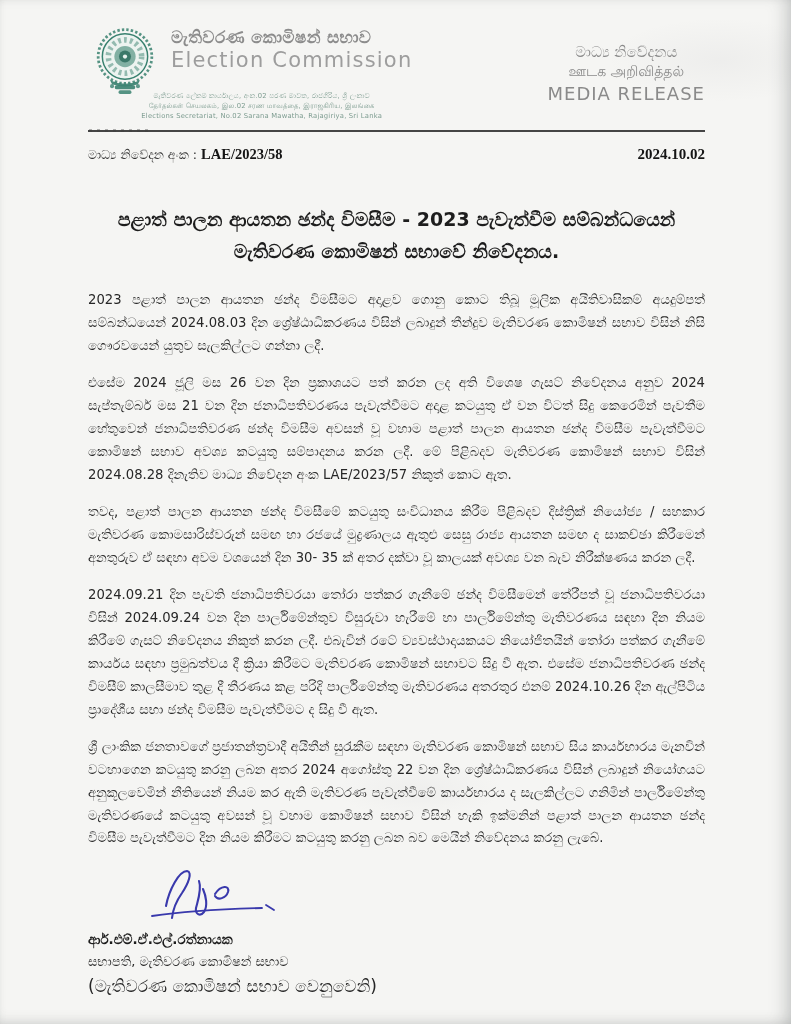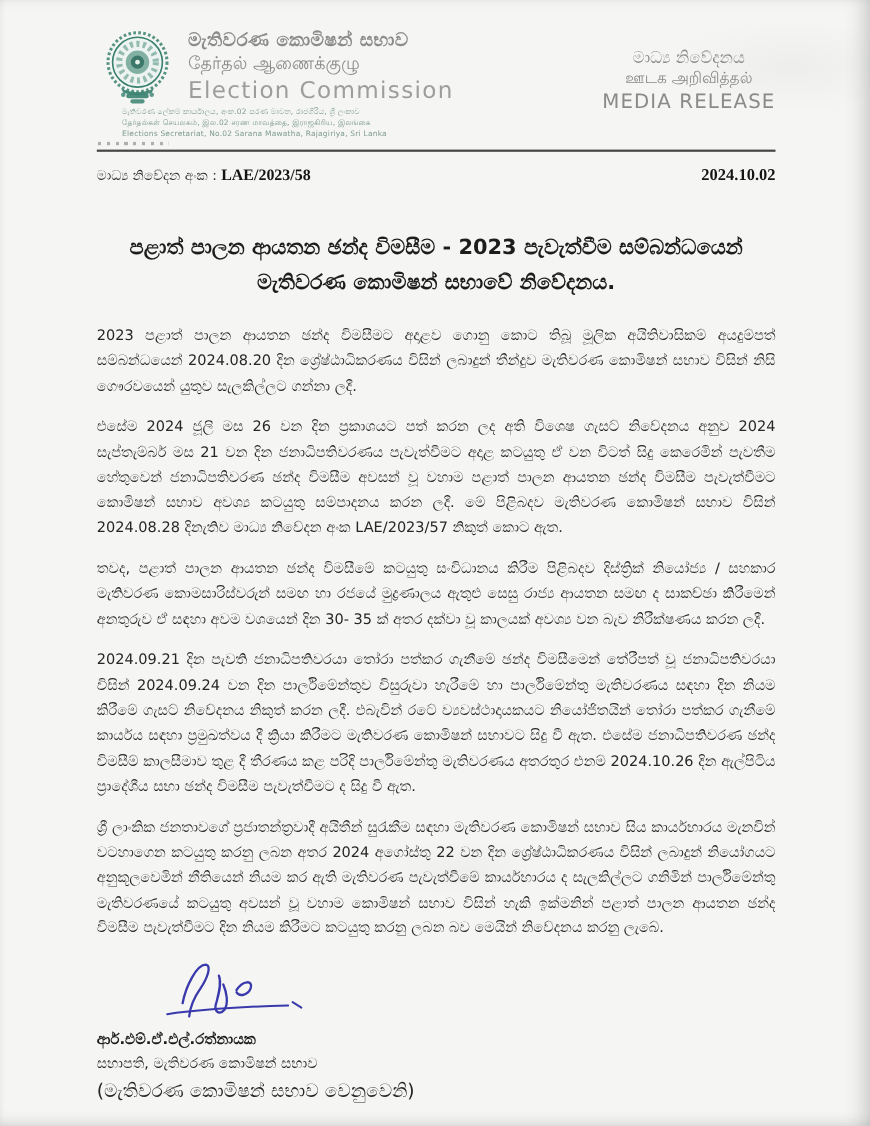--- a/index.html
+++ b/index.html
@@ -25,21 +25,21 @@
   .content { padding: 25px 86px 0 88px; }
 
   
   .header-row { display: flex; justify-content: space-between; align-items: flex-start; }
   .brand { display: flex; align-items: flex-start; }
   .seal { flex: 0 0 auto; margin-right: 9px; }
   .org-names { padding-top: 2px; }
   .org-si { font-size: 17px; font-weight: bold; color: var(--header-gray, #8c8c8c); letter-spacing: 0.3px; }
   .org-ta { font-size: 16px; color: var(--header-gray, #8c8c8c); margin-top: 1px; }
   .org-en { font-size: 21px; color: #9d9d9d; letter-spacing: 1.2px; margin-top: 1px; font-weight: 400; }
-  .address { margin-top: 4px; margin-left: -60px; }
+  .address { margin-top: 20px; margin-left: -60px; text-align: center; }
   .address div { font-size: 6.8px; line-height: 1.45; color: #7d9c90; letter-spacing: 0.2px; }
   .release-block { text-align: center; padding-top: 18px; min-width: 150px; }
   .rel-si { font-size: 15px; color: #8a8a8a; }
   .rel-ta { font-size: 14px; color: #8a8a8a; margin-top: 2px; }
   .rel-en { font-size: 18px; color: #8a8a8a; letter-spacing: 1px; margin-top: 2px; }
 
   .rule {
     border: 0; border-top: 2px solid #454545;
     margin: 8px 0 0 0;
   }
@@ -95,21 +95,20 @@
             <circle cx="40" cy="34" r="2.3" fill="#e9f1ed"></circle>
             <path d="M24,60 q16,7 32,0 l-2,4 q-14,5 -28,0 z" fill="#38816f" opacity="0.9"></path>
             <rect x="29" y="65" width="22" height="4.5" rx="2" fill="#38816f" opacity="0.9"></rect>
             <rect x="33" y="70.5" width="14" height="4" rx="1.8" fill="#38816f" opacity="0.85"></rect>
             <circle cx="26" cy="66" r="2.2" fill="#38816f" opacity="0.8"></circle>
             <circle cx="54" cy="66" r="2.2" fill="#38816f" opacity="0.8"></circle>
           </svg>
         </div>
         <div class="org-names">
           <div class="org-si">මැතිවරණ කොමිෂන් සභාව</div>
-          <div class="org-ta">தேர்தல் ஆணைக்குழு</div>
           <div class="org-en">Election Commission</div>
           <div class="address">
             <div>මැතිවරණ ලේකම් කාර්යාලය, අංක.02 සරණ මාවත, රාජගිරිය, ශ්‍රී ලංකාව</div>
             <div>தேர்தல்கள் செயலகம், இல.02 சரண மாவத்தை, இராஜகிரிய, இலங்கை</div>
             <div>Elections Secretariat, No.02 Sarana Mawatha, Rajagiriya, Sri Lanka</div>
           </div>
         </div>
       </div>
 
       <div class="release-block">
@@ -128,21 +127,21 @@
       </div>
       <div class="date">2024.10.02</div>
     </div>
 
     <div class="title">
       <div>පළාත් පාලන ආයතන ඡන්ද විමසීම - 2023  පැවැත්වීම සම්බන්ධයෙන්</div>
       <div>මැතිවරණ කොමිෂන් සභාවේ නිවේදනය.</div>
     </div>
 
     <div class="body-text">
-      <p>2023 පළාත් පාලන ආයතන ඡන්ද විමසීමට අදාළව ගොනු කොට තිබූ මූලික අයිතිවාසිකම් අයදුම්පත් සම්බන්ධයෙන් 2024.08.20 දින ශ්‍රේෂ්ඨාධිකරණය විසින් ලබාදුන් තීන්දුව මැතිවරණ කොමිෂන් සභාව විසින් නිසි ගෞරවයෙන් යුතුව සැලකිල්ලට ගන්නා ලදී.</p>
+      <p>2023 පළාත් පාලන ආයතන ඡන්ද විමසීමට අදාළව ගොනු කොට තිබූ මූලික අයිතිවාසිකම් අයදුම්පත් සම්බන්ධයෙන් 2024.08.03 දින ශ්‍රේෂ්ඨාධිකරණය විසින් ලබාදුන් තීන්දුව මැතිවරණ කොමිෂන් සභාව විසින් නිසි ගෞරවයෙන් යුතුව සැලකිල්ලට ගන්නා ලදී.</p>
       <p>එසේම 2024 ජූලි මස 26 වන දින ප්‍රකාශයට පත් කරන ලද අති විශෙෂ ගැසට් නිවේදනය අනුව 2024 සැප්තැම්බර් මස 21 වන දින ජනාධිපතිවරණය පැවැත්වීමට අදාළ කටයුතු ඒ වන විටත් සිදු කෙරෙමින් පැවතීම හේතුවෙන් ජනාධිපතිවරණ ඡන්ද විමසීම අවසන් වූ වහාම පළාත් පාලන ආයතන ඡන්ද විමසීම පැවැත්වීමට කොමිෂන් සභාව අවශ්‍ය කටයුතු සම්පාදනය කරන ලදී. මේ පිළිබදව මැතිවරණ කොමිෂන් සභාව විසින් 2024.08.28 දිනැතිව මාධ්‍ය නිවේදන අංක LAE/2023/57 නිකුත් කොට ඇත.</p>
       <p>තවද, පළාත් පාලන ආයතන ඡන්ද විමසීමේ කටයුතු සංවිධානය කිරීම පිළිබදව දිස්ත්‍රික් නියෝජ්‍ය / සහකාර මැතිවරණ කොමසාරිස්වරුන් සමඟ හා රජයේ මුද්‍රණාලය ඇතුළු සෙසු රාජ්‍ය ආයතන සමඟ ද සාකච්ඡා කිරීමෙන් අනතුරුව ඒ සඳහා අවම වශයෙන් දින 30- 35 ක් අතර දක්වා වූ කාලයක් අවශ්‍ය වන බැව නිරීක්ෂණය කරන ලදී.</p>
       <p>2024.09.21 දින පැවති ජනාධිපතිවරයා තෝරා පත්කර ගැනීමේ ඡන්ද විමසීමෙන් තේරීපත් වූ ජනාධිපතිවරයා විසින් 2024.09.24 වන දින පාර්ලිමේන්තුව විසුරුවා හැරීමේ හා පාර්ලිමේන්තු මැතිවරණය සඳහා දින නියම කිරීමේ ගැසට් නිවේදනය නිකුත් කරන ලදී. එබැවින් රටේ ව්‍යවස්ථාදායකයට නියෝජිතයින් තෝරා පත්කර ගැනීමේ කාර්යය සඳහා ප්‍රමුඛත්වය දී ක්‍රියා කිරීමට මැතිවරණ කොමිෂන් සභාවට සිදු වී ඇත. එසේම ජනාධිපතිවරණ ඡන්ද විමසීම් කාලසීමාව තුළ දී තීරණය කළ පරිදි පාර්ලිමේන්තු මැතිවරණය අතරතුර එනම් 2024.10.26 දින ඇල්පිටිය ප්‍රාදේශීය සභා ඡන්ද විමසීම පැවැත්වීමට ද සිදු වී ඇත.</p>
       <p>ශ්‍රී ලාංකික ජනතාවගේ ප්‍රජාතන්ත්‍රවාදී අයිතීන් සුරැකීම සඳහා මැතිවරණ කොමිෂන් සභාව සිය කාර්යභාරය මැනවින් වටහාගෙන කටයුතු කරනු ලබන අතර 2024 අගෝස්තු 22 වන දින ශ්‍රේෂ්ඨාධිකරණය විසින් ලබාදුන් නියෝගයට අනුකූලවෙමින් නීතියෙන් නියම කර ඇති මැතිවරණ පැවැත්වීමේ කාර්යභාරය ද සැලකිල්ලට ගනිමින් පාර්ලිමේන්තු මැතිවරණයේ කටයුතු අවසන් වූ වහාම කොමිෂන් සභාව විසින් හැකි ඉක්මනින් පළාත් පාලන ආයතන ඡන්ද විමසීම පැවැත්වීමට දින නියම කිරීමට කටයුතු කරනු ලබන බව මෙයින් නිවේදනය කරනු ලැබේ.</p>
     </div>
 
     <div class="sig-area">
       <svg class="sig-svg" width="180" height="70" viewBox="0 0 180 70" xmlns="http://www.w3.org/2000/svg">
         <g fill="none" stroke-linecap="round" stroke-linejoin="round" stroke="#3939ac">
           <path stroke-width="2.1" d="M30,46 C33,30 43,11 51,11 C57,12 52,24 46,33 C41,40 37,49 36,58"></path>

